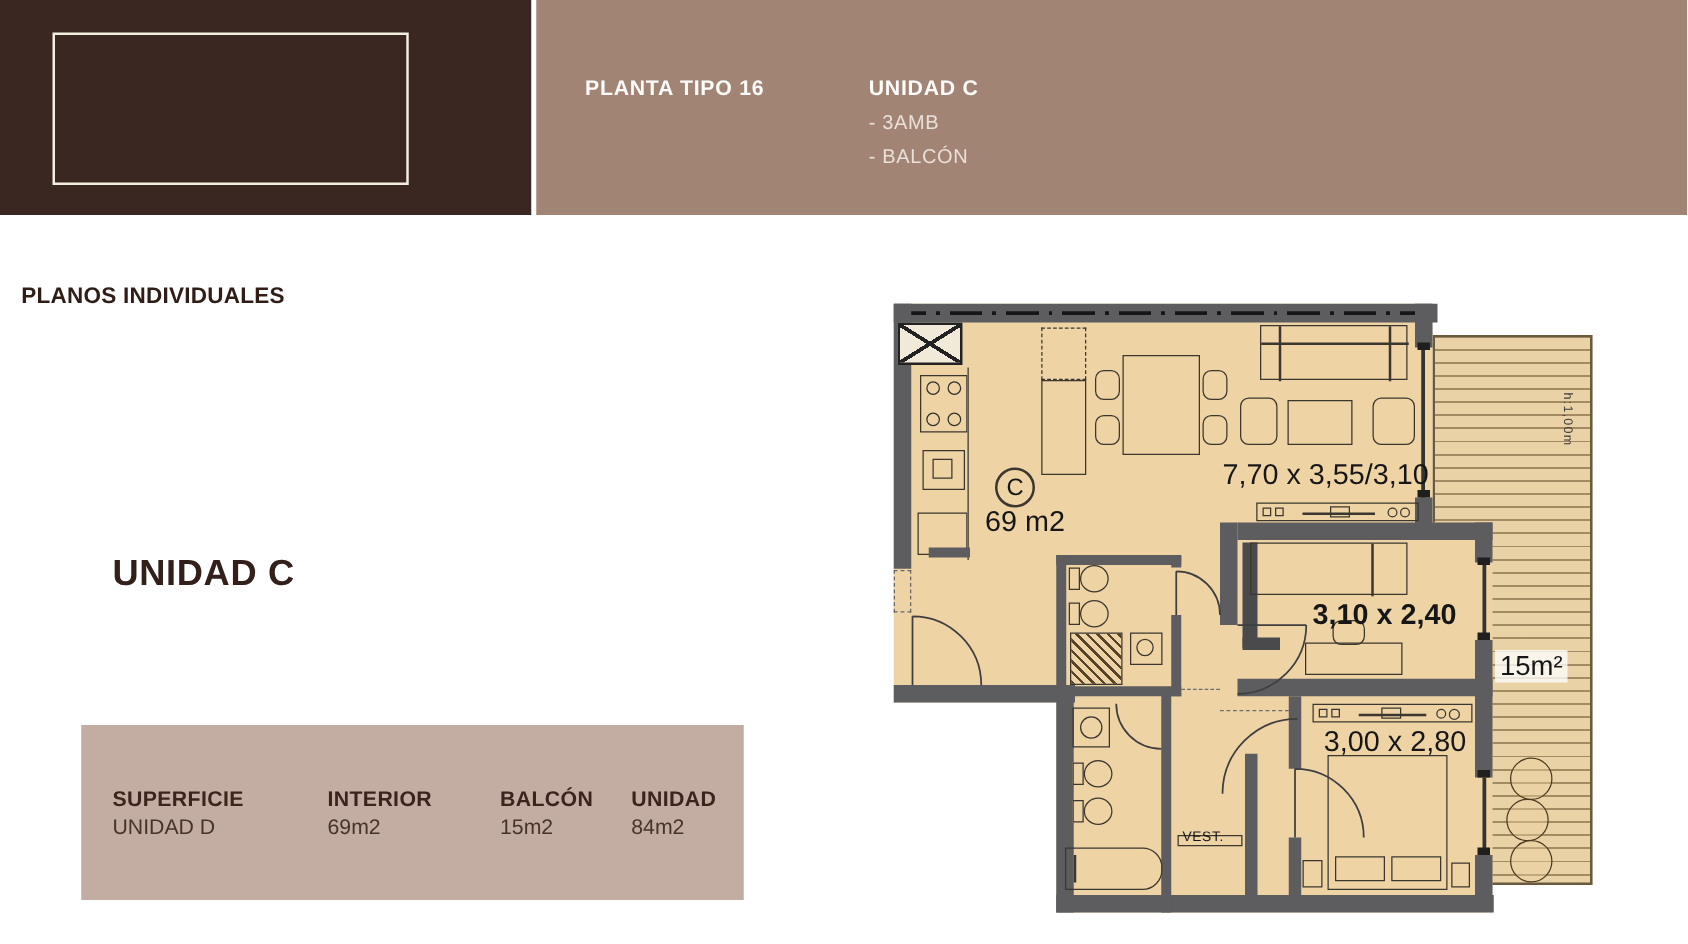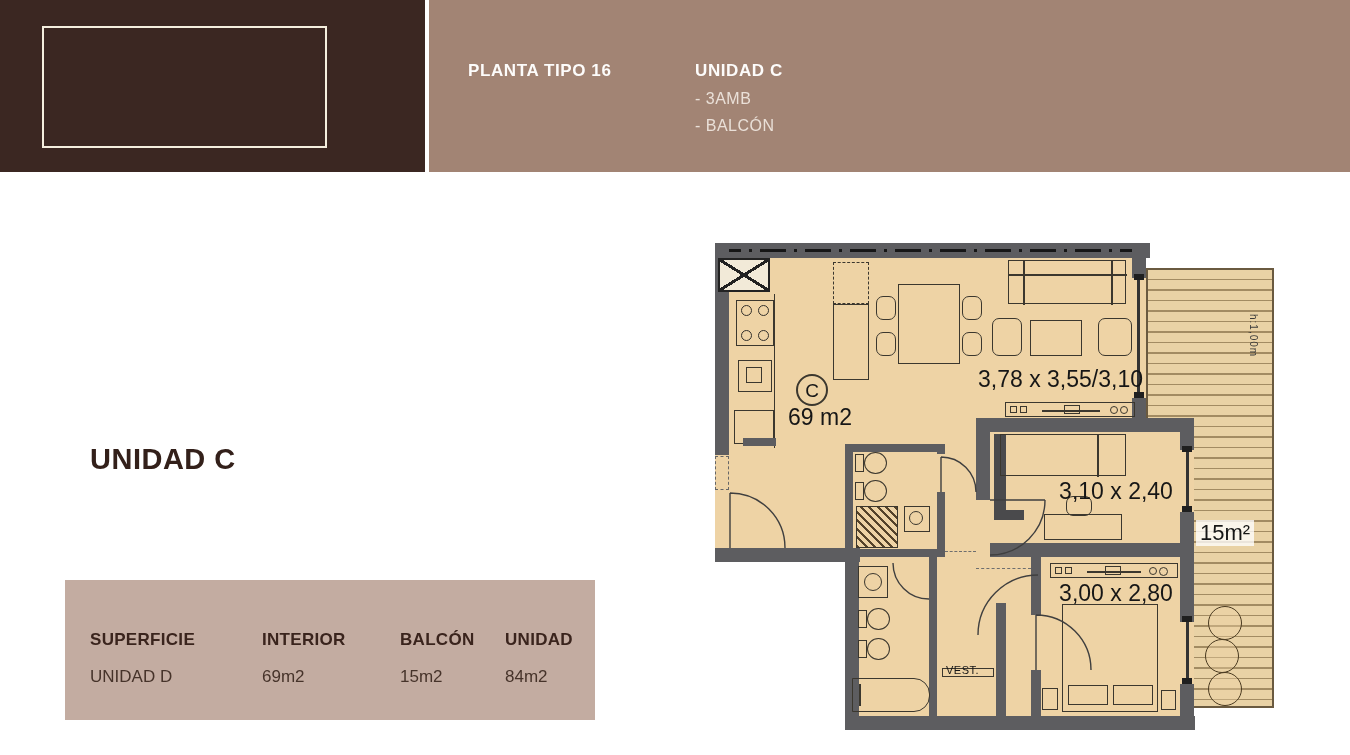--- a/index.html
+++ b/index.html
@@ -17,21 +17,21 @@
   .band-title{position:absolute;left:39px;top:61px;color:#fdfcfb;font-weight:bold;font-size:17px;letter-spacing:.6px;}
   .unit-block{position:absolute;left:266px;top:61px;}
   .unit-title{color:#fdfcfb;font-weight:bold;font-size:17px;letter-spacing:.6px;}
   .unit-feat{color:#eae0d8;font-size:16px;letter-spacing:.5px;margin-top:9px;}
   
   .h-planos{position:absolute;left:17px;top:226px;color:#2f1d16;font-weight:bold;font-size:18px;letter-spacing:.2px;}
   .h-unidad{position:absolute;left:90px;top:443px;color:#33201a;font-weight:bold;font-size:29px;letter-spacing:.5px;}
   .panel{position:absolute;left:65px;top:580px;width:530px;height:140px;background:#c3aca1;}
   .sum-col{position:absolute;top:50px;}
   .sum-h{color:#3a241d;font-weight:bold;font-size:17px;letter-spacing:.3px;}
-  .sum-v{color:#46332a;font-size:17px;margin-top:17px;}
+  .sum-v{color:#46332a;font-size:17px;margin-top:2px;}
   
   .plan{position:absolute;left:700px;top:238px;width:600px;height:510px;}
   .w{position:absolute;background:#5d5d60;}
   .wd{position:absolute;background:#4a4a4c;}
   .fl{position:absolute;background:#eed3a5;}
   .fo{position:absolute;border:1.5px solid #3b372e;box-sizing:border-box;background:transparent;}
   .fof{position:absolute;border:1.5px solid #3b372e;box-sizing:border-box;background:#eed3a5;}
   .ov{border-radius:50%;}
   .ch{border-radius:7px;}
   .nub{position:absolute;background:#1f1f1f;}
@@ -66,20 +66,21 @@
 
   <div class="band">
     <div class="band-title">PLANTA TIPO 16</div>
     <div class="unit-block">
       <div class="unit-title">UNIDAD C</div>
       <div class="unit-feat">- 3AMB</div>
       <div class="unit-feat">- BALCÓN</div>
     </div>
   </div>
 
+  <div class="h-planos">PLANOS INDIVIDUALES</div>
   <div class="h-unidad">UNIDAD C</div>
 
   <div class="panel">
     <div class="sum-col" style="left:25px;">
       <div class="sum-h">SUPERFICIE</div>
       <div class="sum-v">UNIDAD D</div>
     </div>
     <div class="sum-col" style="left:197px;">
       <div class="sum-h">INTERIOR</div>
       <div class="sum-v">69m2</div>
@@ -238,21 +239,21 @@
         <path d="M290 262 L345 262 M345 262 A55 55 0 0 1 290 317"></path>
         <path d="M278 397 A60 60 0 0 1 338 337"></path>
         <path d="M336 432 L336 377 M336 377 A55 55 0 0 1 391 432"></path>
       </g>
     </svg>
 
     <div class="fo ov" style="left:96px;top:136px;width:32px;height:32px;border-width:2px;text-align:center;">
       <span style="font-size:19px;line-height:30px;color:#161616;">C</span>
     </div>
     <div class="lbl dim" style="left:88px;top:166px;">69 m2</div>
-    <div class="lbl dim" style="left:278px;top:128px;width:162px;text-align:center;">3,78 x 3,55/3,10</div>
-    <div class="lbl dim" style="left:350px;top:240px;width:132px;text-align:center;">3,10 x 2,40</div>
+    <div class="lbl dim" style="left:278px;top:128px;width:162px;text-align:center;">7,70 x 3,55/3,10</div>
+    <div class="lbl dim" style="left:350px;top:240px;width:132px;font-weight:bold;">3,10 x 2,40</div>
     <div class="lbl dim" style="left:350px;top:342px;width:132px;text-align:center;">3,00 x 2,80</div>
     <div class="lbl" style="left:496px;top:282px;font-size:22px;background:rgba(255,255,255,.78);padding:0 4px;">15m²</div>
     <div class="lbl" style="left:246px;top:398px;font-size:11px;letter-spacing:.5px;margin-top:28px;">VEST.</div>
     <div class="vtext" style="left:548px;top:76px;">h:1,00m</div>
   </div>
 
 </div>
 
 </body></html>

